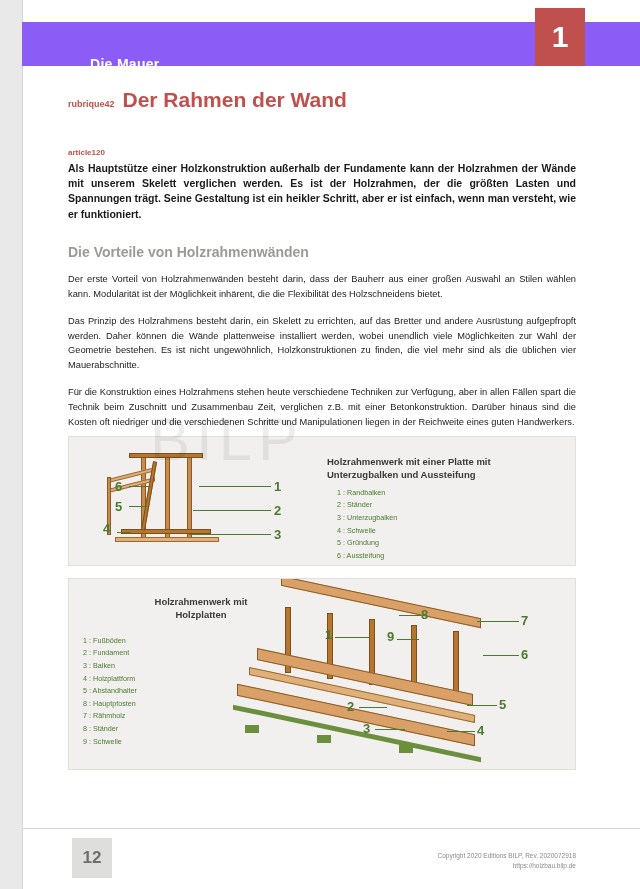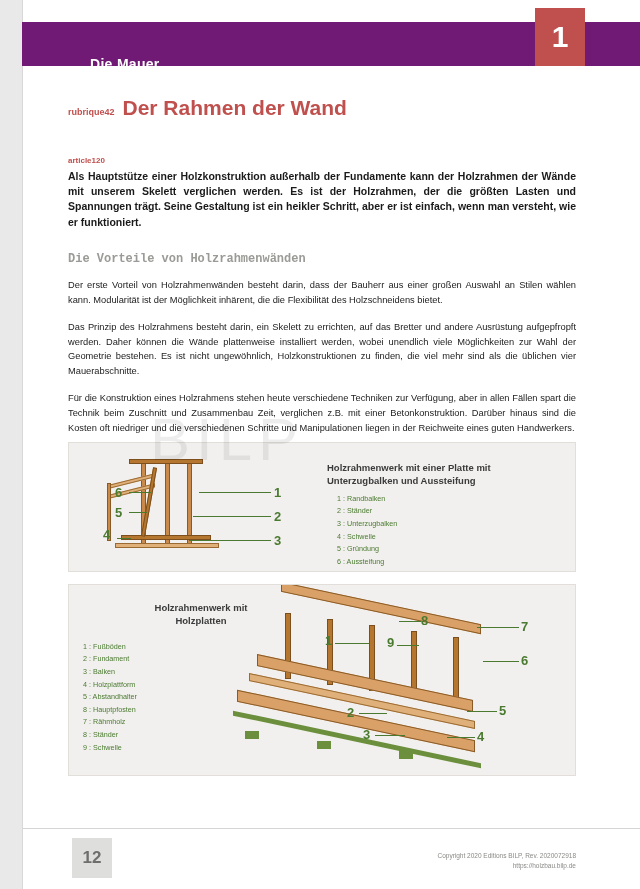--- a/index.html
+++ b/index.html
@@ -28,21 +28,21 @@
     position: absolute;
     left: 22px; top: 0;
     width: 1px; height: 889px;
     background: #d8d8d8;
   }
   
   .header-bar {
     position: absolute;
     left: 22px; top: 22px;
     width: 618px; height: 44px;
-    background: #701a75;
+    background: #8b5cf6;
   }
   .header-title {
     position: absolute;
     left: 68px; top: 34px;
     font-size: 14px;
     font-weight: bold;
     color: #ffffff;
     letter-spacing: 0.3px;
   }
   .chapter-badge {
@@ -59,21 +59,21 @@
   }
   
   .content {
     position: absolute;
     left: 68px; top: 76px;
     width: 508px;
   }
   .rubrique-line {
     display: flex;
     align-items: baseline;
-    margin-top: 20px;
+    margin-top: 12px;
   }
   .rubrique-tag {
     color: #c0504d;
     font-size: 9px;
     font-weight: bold;
     margin-right: 8px;
   }
   .chapter-title {
     color: #c0504d;
     font-size: 21px;
@@ -98,24 +98,23 @@
   .lead {
     margin-top: 4px;
     font-size: 10.5px;
     line-height: 1.45;
     font-weight: bold;
     color: #1a1a1a;
     text-align: justify;
   }
   .sub-heading {
     margin-top: 22px;
-    font-size: 12px;
+    font-size: 14px;
     font-weight: bold;
     color: #9a9a96;
-    font-family: Liberation Mono, monospace;
   }
   p.body {
     margin: 12px 0 0 0;
     font-size: 9.3px;
     line-height: 1.6;
     color: #222222;
     text-align: justify;
   }
   .fig-caption {
     margin-top: 18px;

